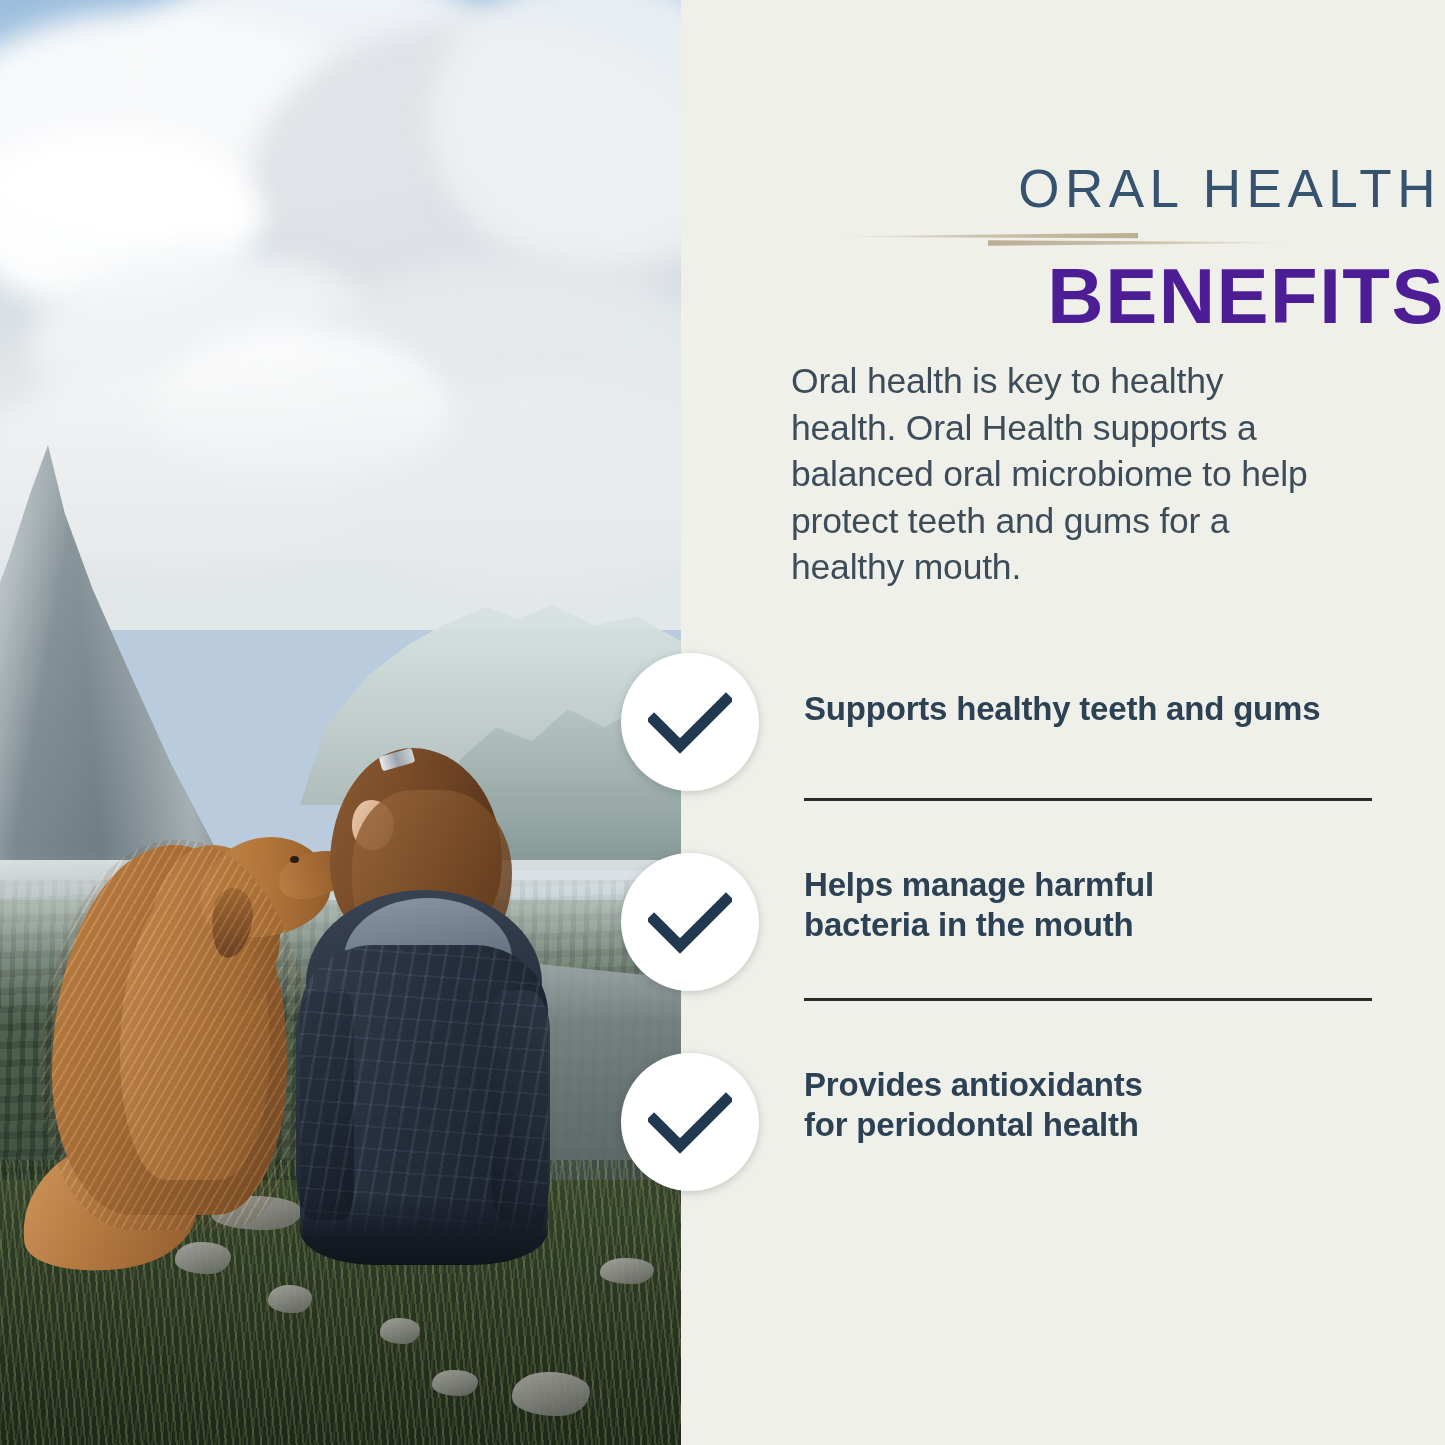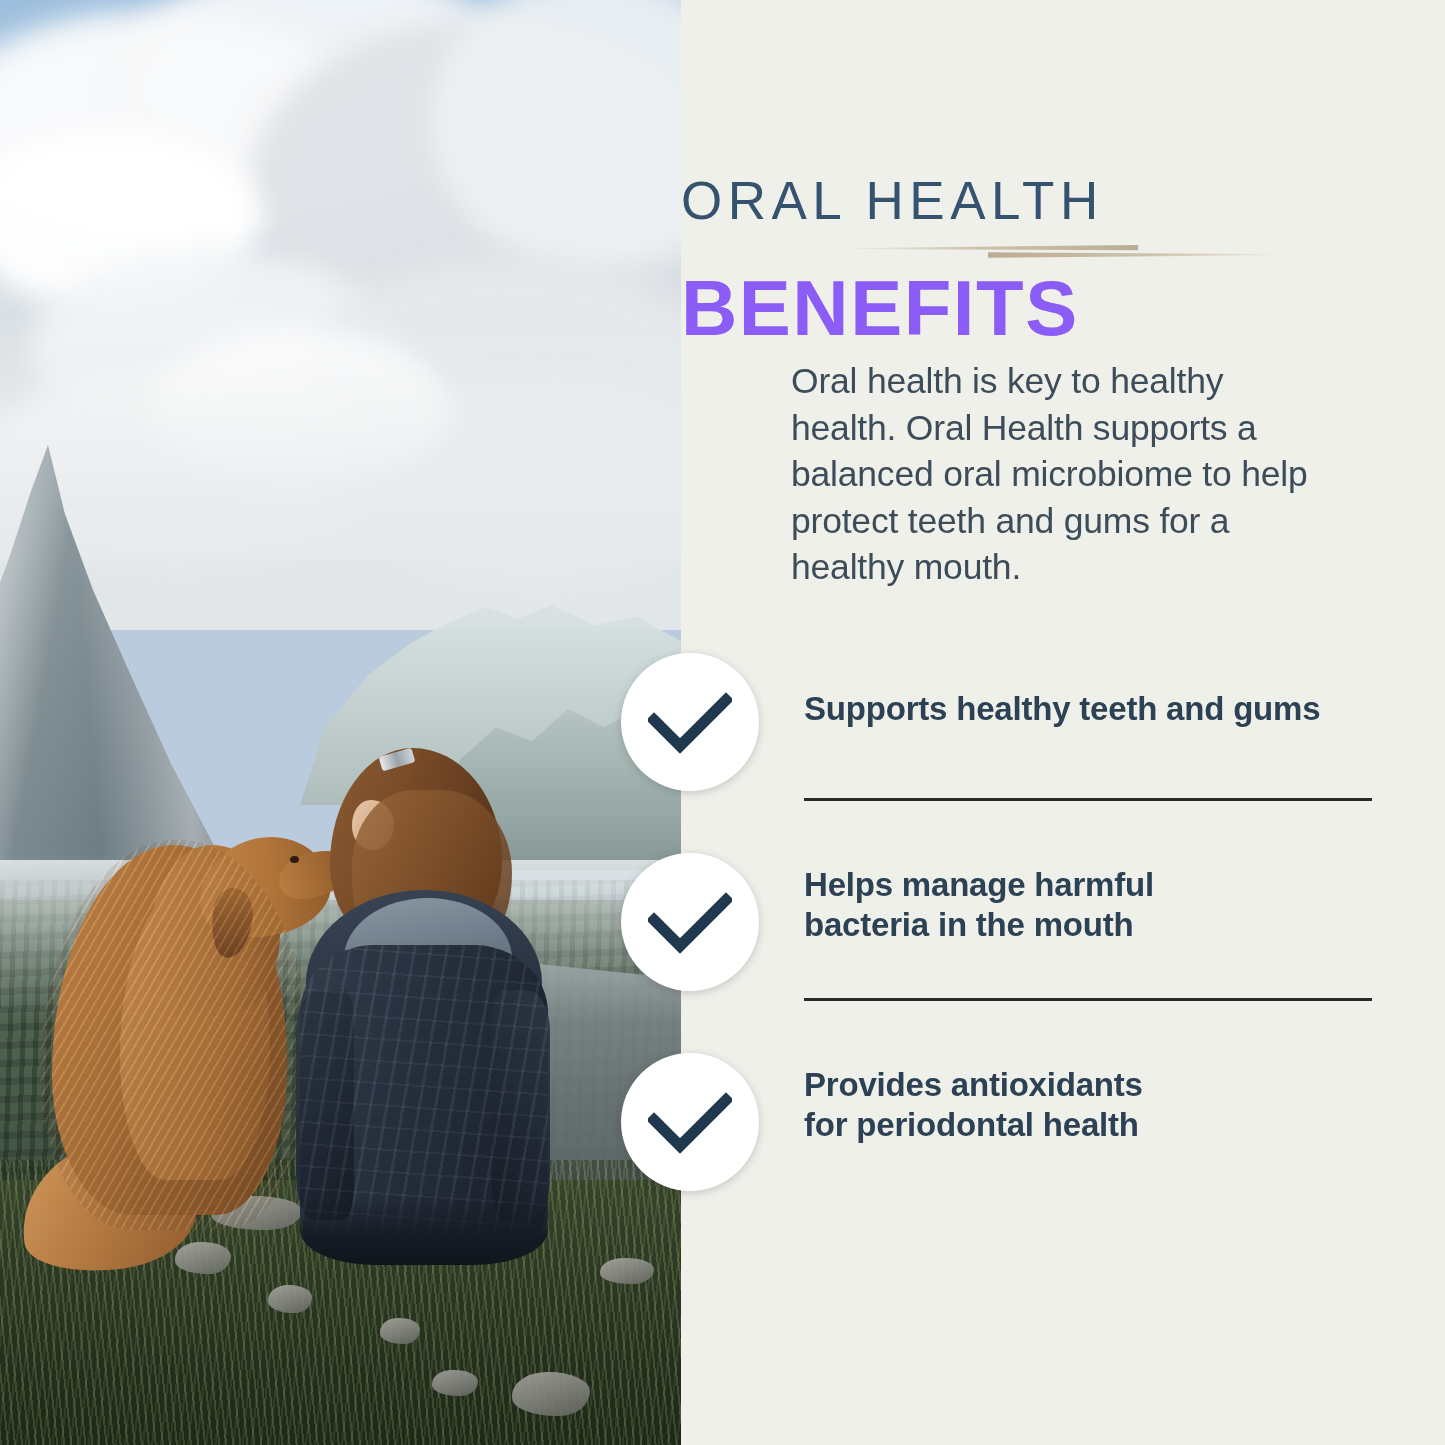--- a/index.html
+++ b/index.html
@@ -256,23 +256,23 @@
   
   .panel {
     position: absolute;
     left: 681px; top: 0;
     width: 764px; height: 1445px;
     background: #F0F0EA;
   }
 
   .title-wrap {
     position: absolute;
-    left: 0; top: 174px;
+    left: 0; top: 162px;
     width: 764px;
-    text-align: left;
+    text-align: right;
   }
   .title-top {
     font-size: 53px;
     letter-spacing: 5.5px;
     font-weight: 400;
     color: #35536f;
     line-height: 1;
     padding-right: 4px;
   }
   .divider {
@@ -292,21 +292,21 @@
   }
   .divider .d-b {
     right: 0; top: 10px; width: 300px;
     clip-path: polygon(0% 18%, 100% 46%, 100% 58%, 0% 96%);
     background: linear-gradient(270deg, rgba(206,196,175,0) 0%, #cdc3ac 45%, #b9ad92 100%);
   }
   .title-main {
     font-size: 78px;
     font-weight: 700;
     letter-spacing: 1.5px;
-    color: #8b5cf6;
+    color: #4c1d95;
     line-height: 1;
   }
 
   .lead {
     position: absolute;
     left: 110px; top: 358px;
     width: 545px;
     font-size: 35.5px;
     line-height: 1.31;
     color: #3d4c59;

